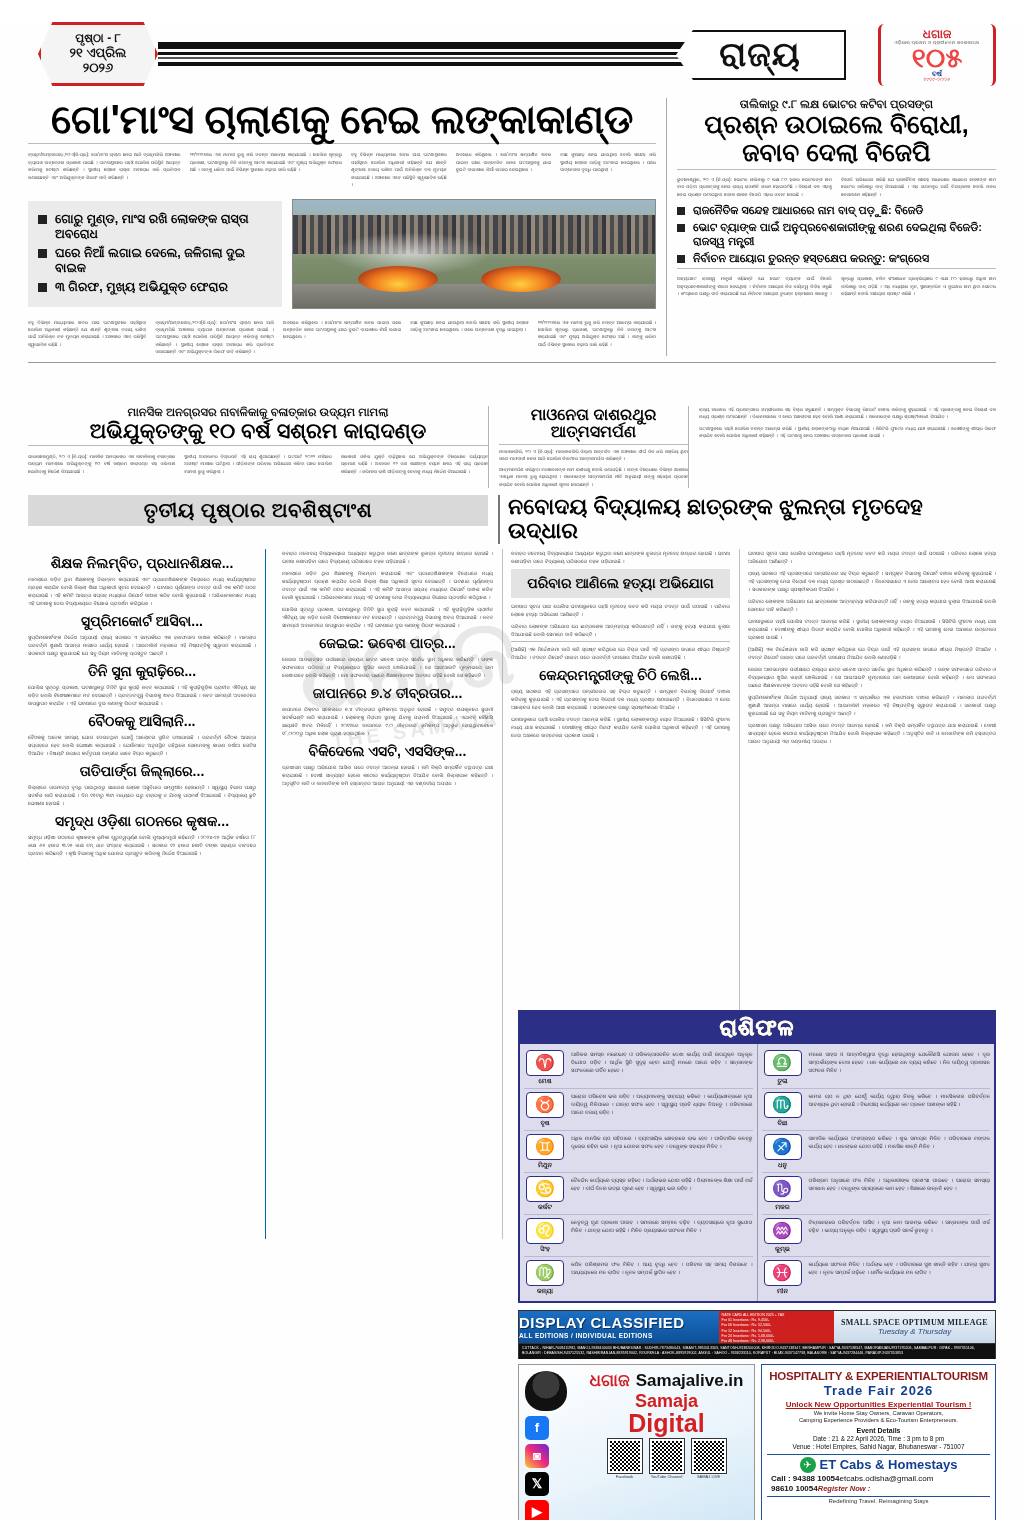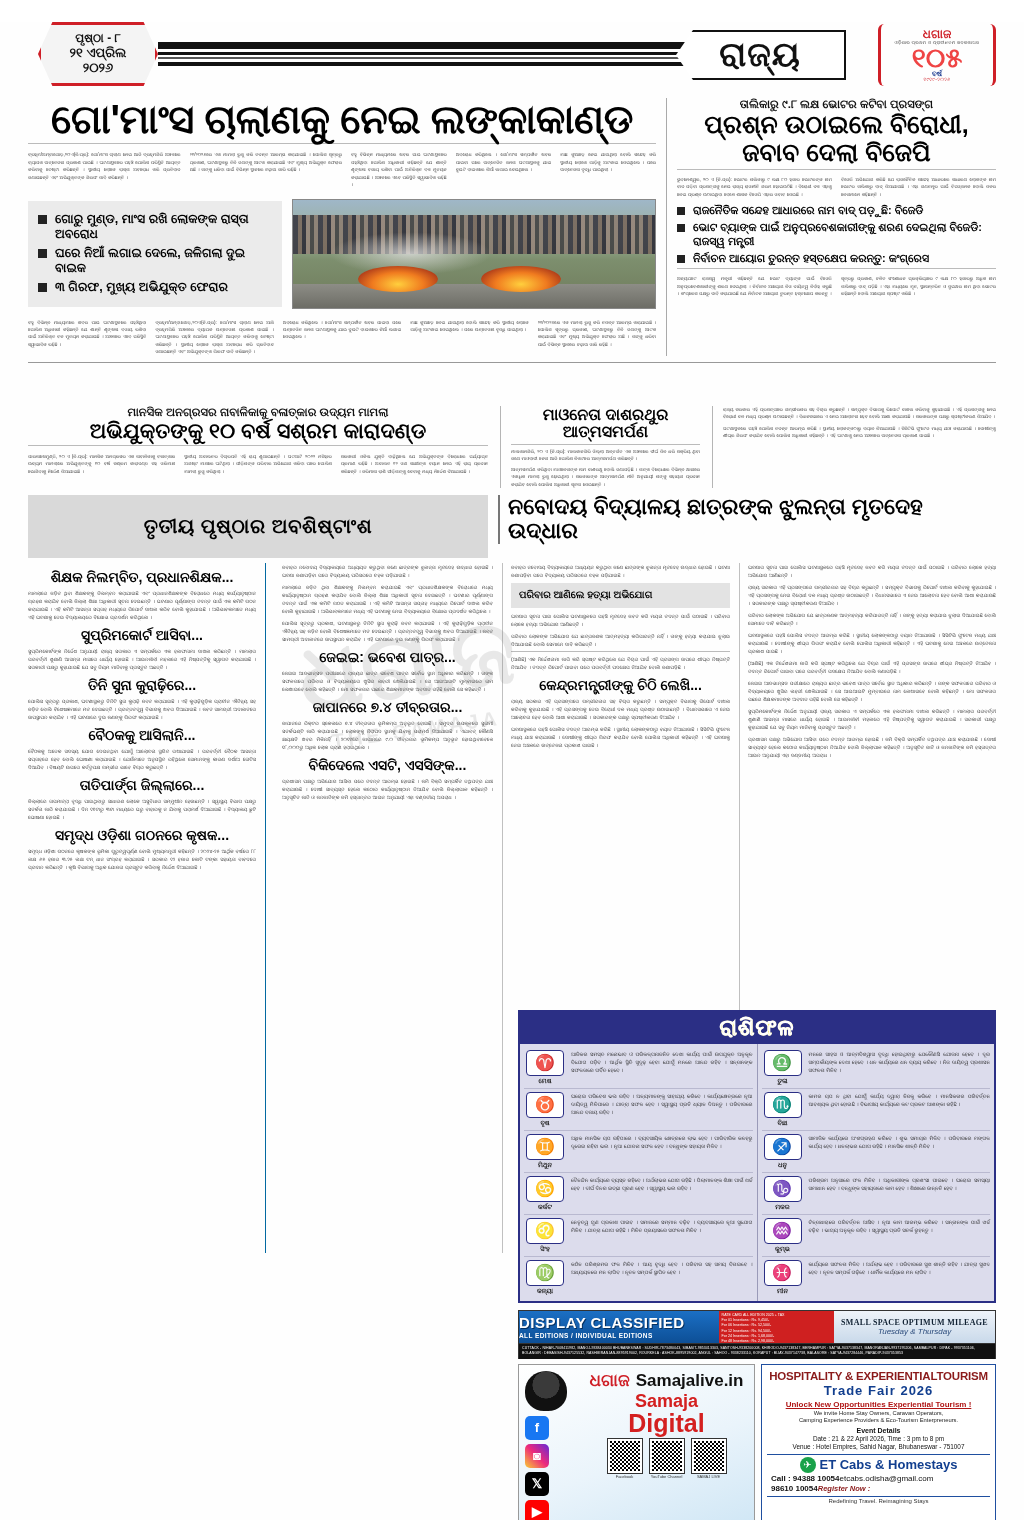--- a/index.html
+++ b/index.html
@@ -142,28 +142,28 @@
     background: radial-gradient(ellipse, rgba(225,225,225,.75), rgba(220,220,220,0) 70%);
   }
   .photo .road {
     position: absolute; bottom: 0; left: 0; right: 0; height: 22%;
     background: linear-gradient(180deg,#8d8d86,#6d6d66);
   }
 
   
   .band {
     background: #d9d9d9; text-align: center;
-    padding: 20px 0; font-size: 20px; font-weight: bold;
+    padding: 4px 0; font-size: 20px; font-weight: bold;
     letter-spacing: .5px;
   }
 
   
   .inset-box {
     background: #e3e3e3; padding: 6px 8px; margin: 4px 0;
-    text-align: left; font-size: 10px; font-weight: bold; line-height: 1.25;
+    text-align: center; font-size: 14px; font-weight: bold; line-height: 1.25;
   }
 
   
   .rashi {
     border: 2px solid #2b2f85; margin-top: 8px; background: #dcdcec;
   }
   .rashi-title {
     background: #2b2f85; text-align: center; padding: 3px 0;
   }
   .rashi-title span {
@@ -399,21 +399,21 @@
       <hr class="hair">
       <div class="cols2">
         <div class="body-col">ଅନ୍ୟପଟେ ରାଜସ୍ୱ ମନ୍ତ୍ରୀ କହିଛନ୍ତି ଯେ ଭୋଟ ବ୍ୟାଙ୍କ ପାଇଁ ବିଜେଡି ଅନୁପ୍ରବେଶକାରୀଙ୍କୁ ଶରଣ ଦେଇଥିଲା । ନିର୍ବାଚନ ଆୟୋଗ ନିଜ ଦାୟିତ୍ୱ ନିର୍ବାହ କରୁଛି । କଂଗ୍ରେସ ପକ୍ଷରୁ ଦାବି କରାଯାଇଛି ଯେ ନିର୍ବାଚନ ଆୟୋଗ ତୁରନ୍ତ ହସ୍ତକ୍ଷେପ କରନ୍ତୁ ।</div>
         <div class="body-col">ସୂତ୍ରରୁ ପ୍ରକାଶ, ଚଳିତ ସଂଶୋଧନ ପ୍ରକ୍ରିୟାରେ ୯ ଲକ୍ଷ ୮୦ ହଜାରରୁ ଅଧିକ ନାମ ତାଲିକାରୁ ବାଦ୍ ପଡ଼ିଛି । ଏହା ମଧ୍ୟରେ ମୃତ, ସ୍ଥାନାନ୍ତରିତ ଓ ଦୁଇଥର ନାମ ଥିବା ଭୋଟର ରହିଛନ୍ତି ବୋଲି ଆୟୋଗ ସ୍ପଷ୍ଟ କରିଛି ।</div>
       </div>
     </div>
   </div>
 
   <div style="padding:0 28px; margin-top:6px;">
     <hr class="thin">
-    <div style="display:flex; gap:12px;margin-top:43px;">
+    <div style="display:flex; margin-top:43px;">
 
       <div style="width:460px;">
         <div class="kicker">ମାନସିକ ଅନଗ୍ରସର ନାବାଳିକାକୁ ବଳାତ୍କାର ଉଦ୍ୟମ ମାମଲା</div>
         <div class="hl-3">ଅଭିଯୁକ୍ତଙ୍କୁ ୧୦ ବର୍ଷ ସଶ୍ରମ କାରାଦଣ୍ଡ</div>
         <hr class="hair">
         <div class="cols3">
           <div class="body-col">ପାରଳାଖେମୁଣ୍ଡି, ୨୦ ଏ (ନି.ପ୍ର): ମାନସିକ ଅନଗ୍ରସର ଏକ ନାବାଳିକାକୁ ବଳାତ୍କାର ଉଦ୍ୟମ ମାମଲାରେ ଅଭିଯୁକ୍ତଙ୍କୁ ୧୦ ବର୍ଷ ସଶ୍ରମ କାରାଦଣ୍ଡ ସହ ଜରିମାନା ଭୋଗିବାକୁ ନିର୍ଦ୍ଦେଶ ଦିଆଯାଇଛି ।</div>
           <div class="body-col">ସ୍ଥାନୀୟ ଅଦାଲତର ବିଚାରପତି ଏହି ରାୟ ଶୁଣାଇଛନ୍ତି । ଘଟଣାଟି ୨୦୨୨ ମସିହାର ଅଗଷ୍ଟ ମାସରେ ଘଟିଥିଲା । ପୀଡ଼ିତାଙ୍କ ପରିବାର ଅଭିଯୋଗ କରିବା ପରେ ପୋଲିସ ମାମଲା ରୁଜୁ କରିଥିଲା ।</div>
           <div class="body-col">ସରକାରୀ ଓକିଲ ଯୁକ୍ତି ବାଢ଼ିଥିଲେ ଯେ ଅଭିଯୁକ୍ତଙ୍କ ବିରୋଧରେ ପର୍ଯ୍ୟାପ୍ତ ପ୍ରମାଣ ରହିଛି । ଅଦାଲତ ୧୨ ଜଣ ସାକ୍ଷୀଙ୍କ ବୟାନ ନେଇ ଏହି ରାୟ ପ୍ରଦାନ କରିଛନ୍ତି । ଜରିମାନା ରାଶି ପୀଡ଼ିତାଙ୍କୁ ଦେବାକୁ ମଧ୍ୟ ନିର୍ଦ୍ଦେଶ ଦିଆଯାଇଛି ।</div>
         </div>

